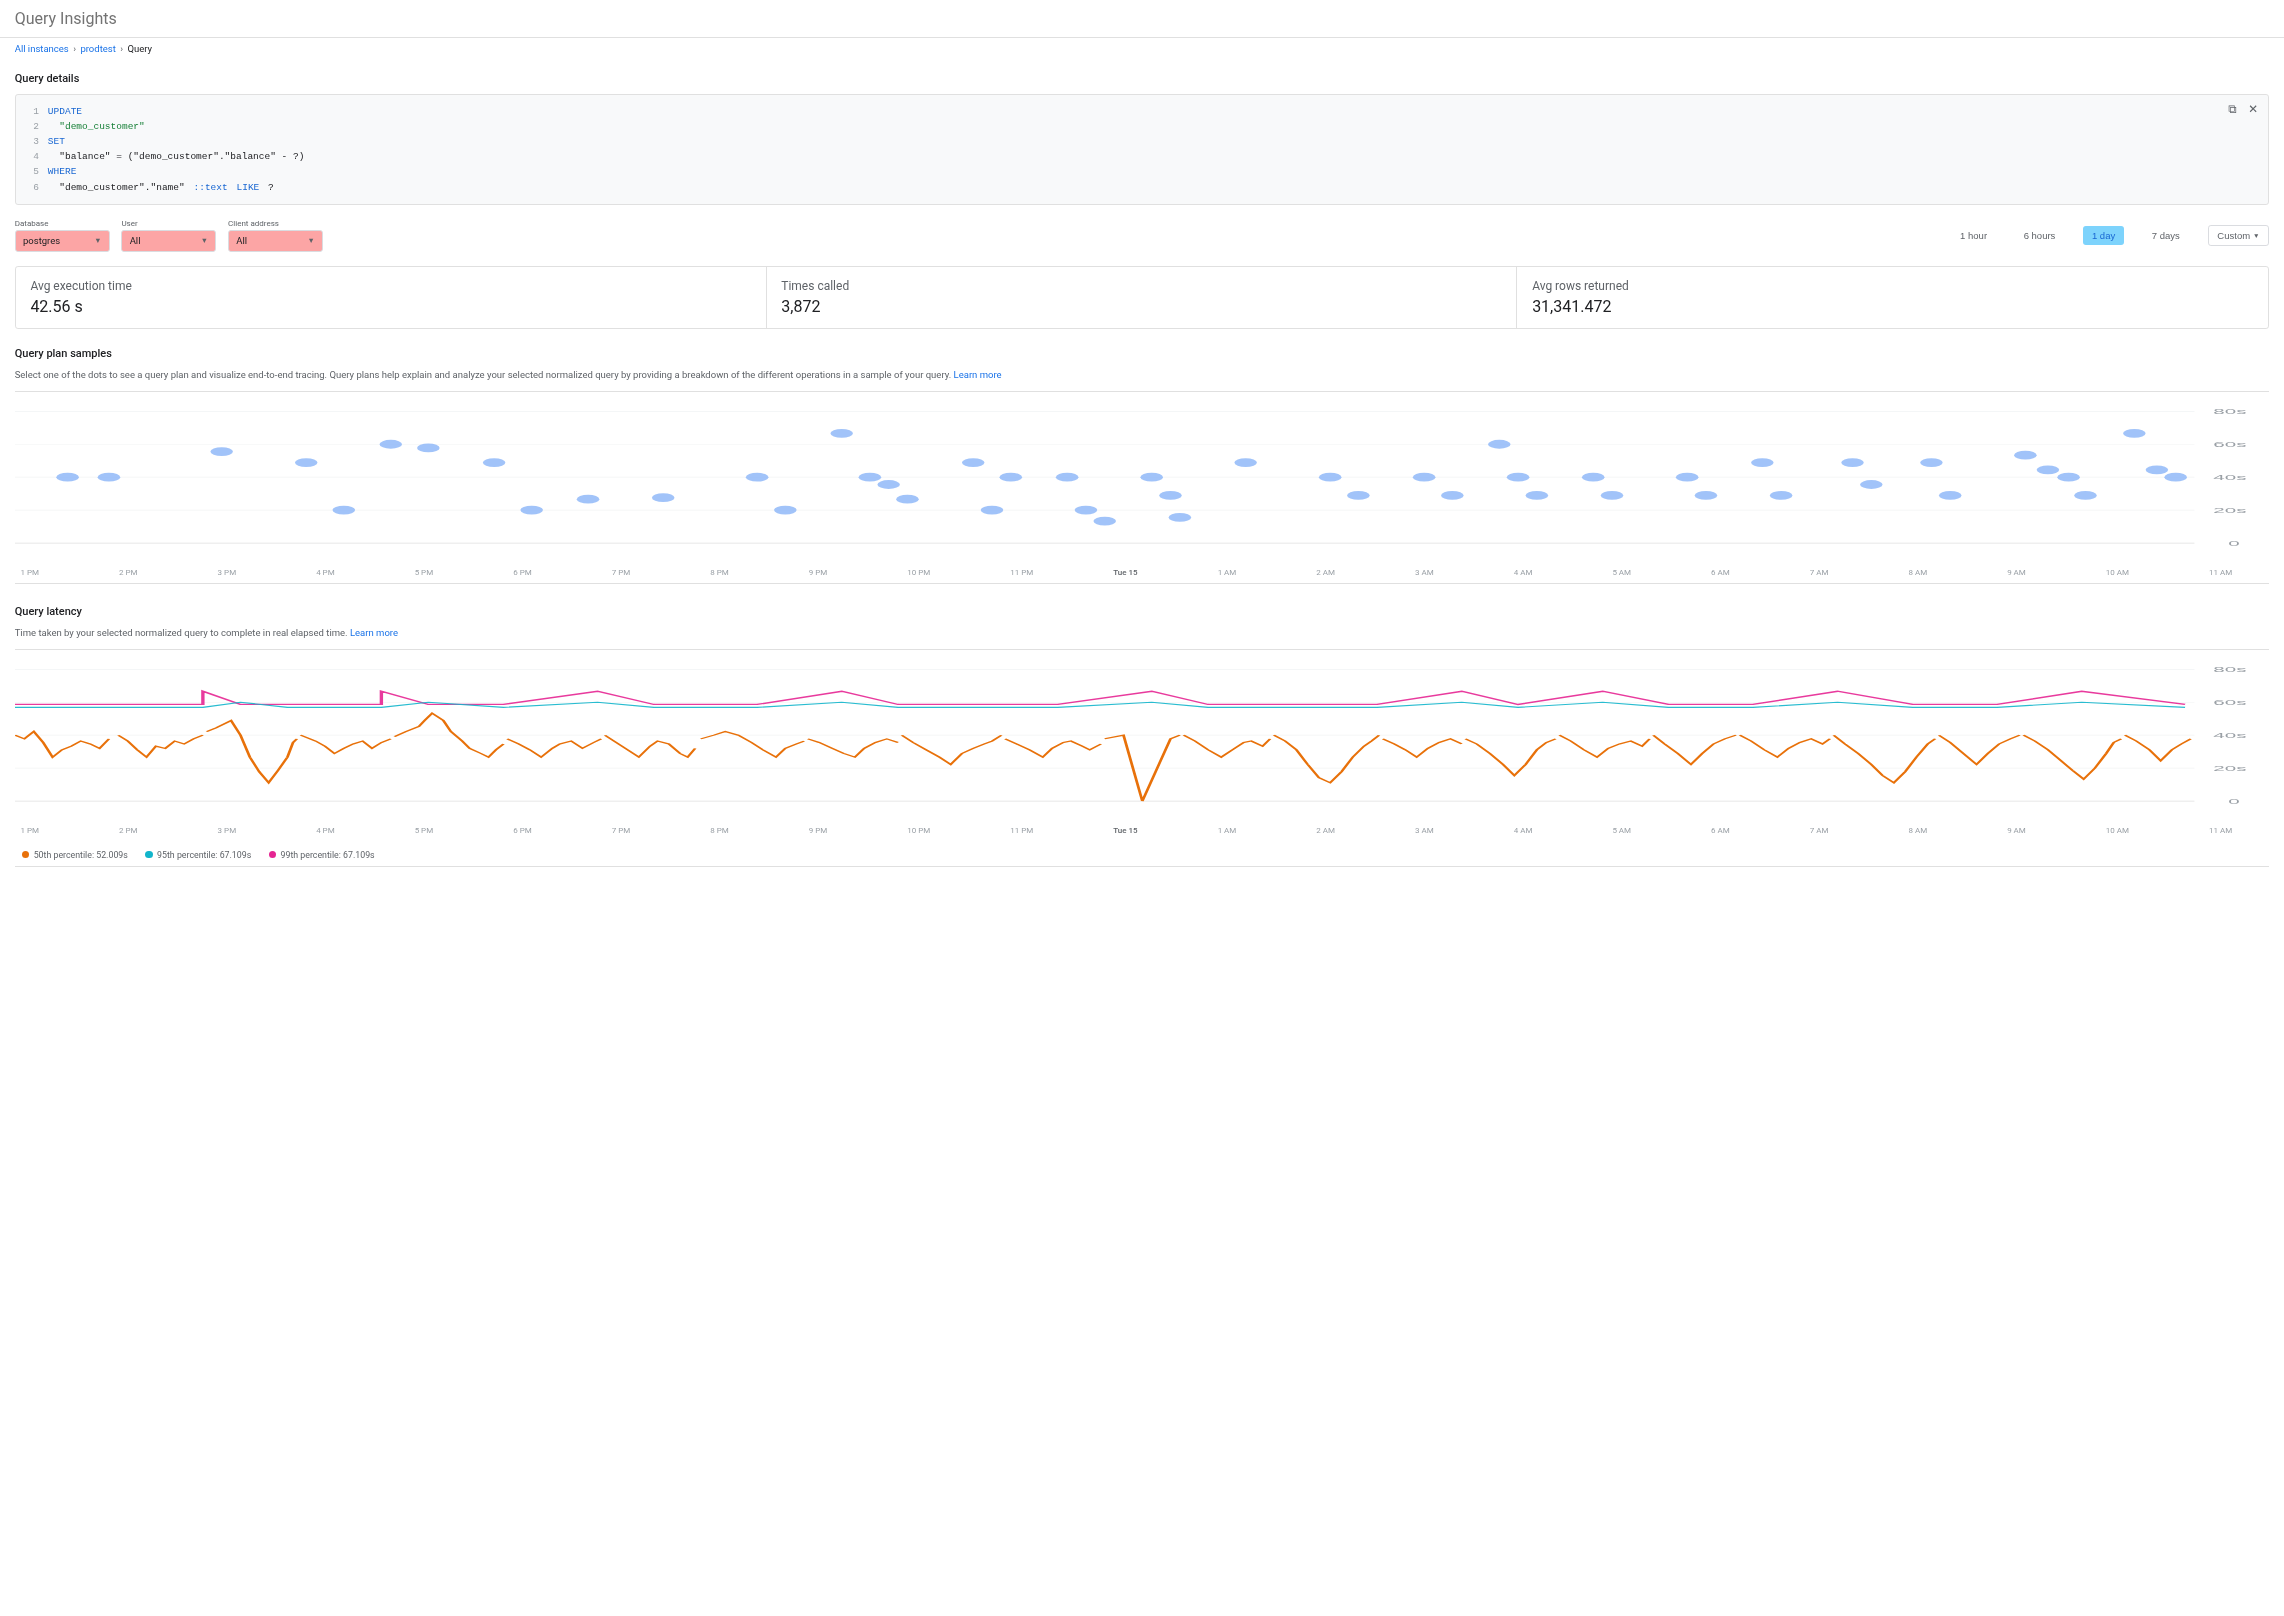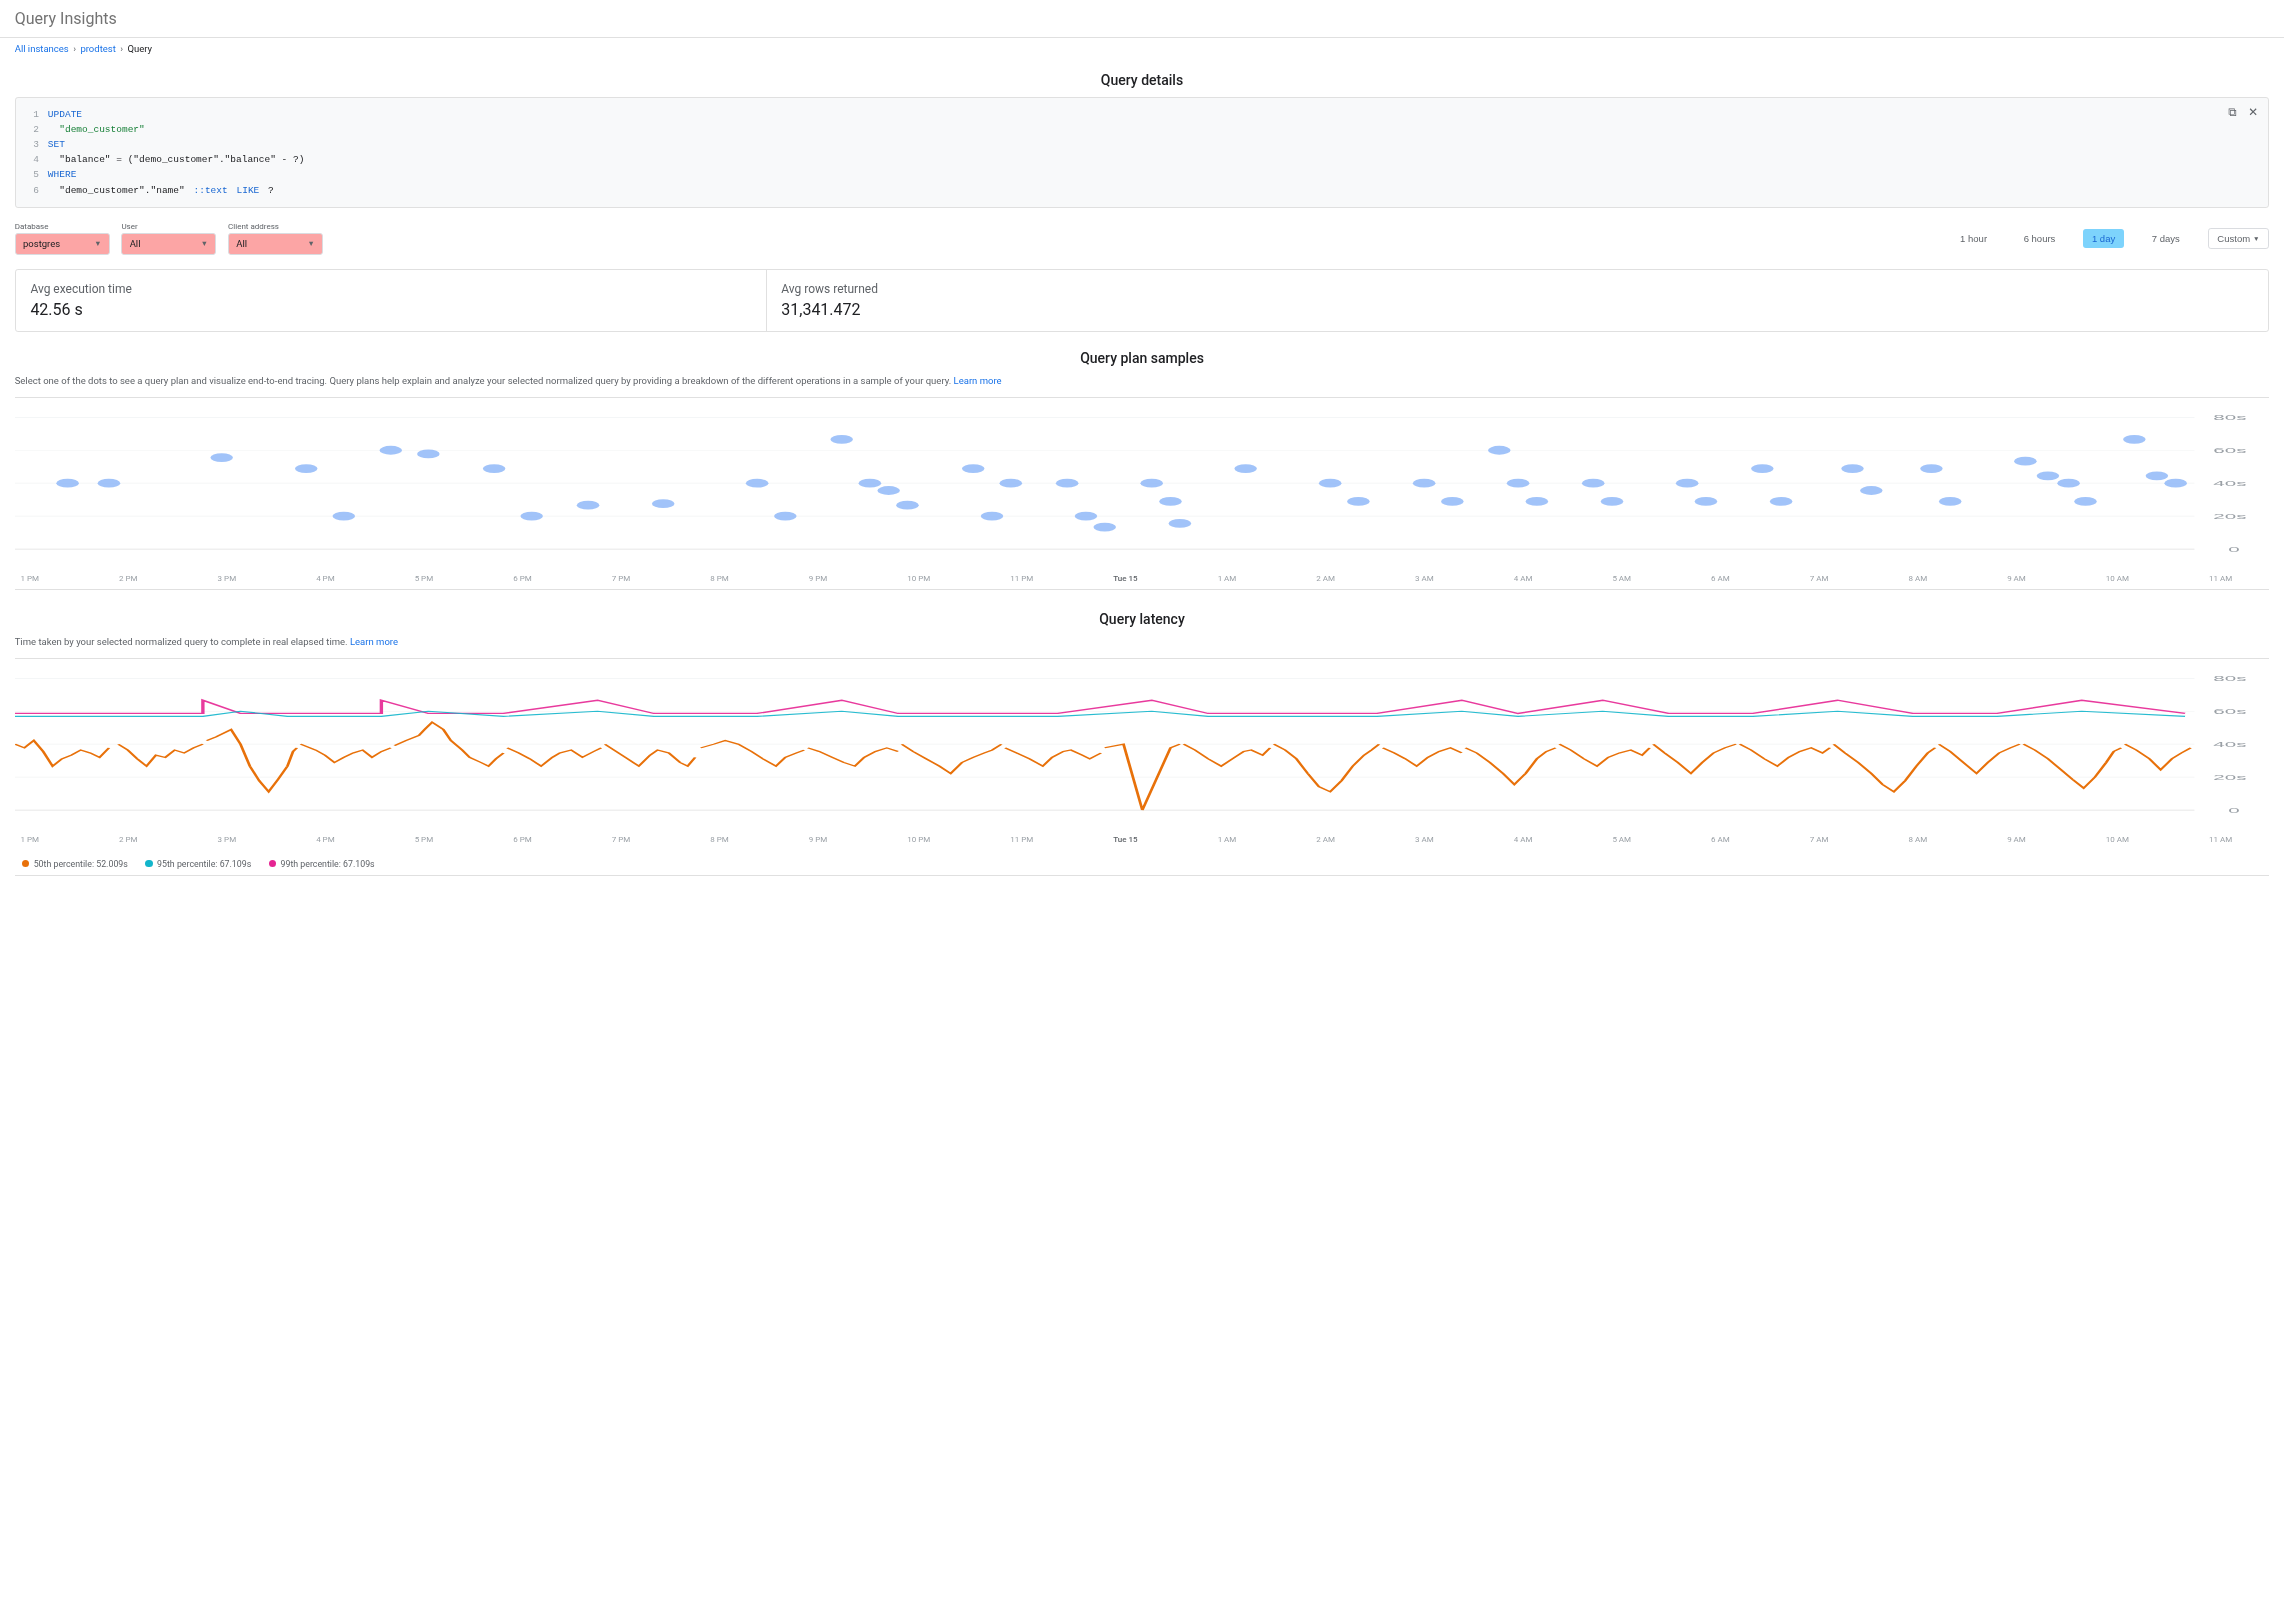--- a/index.html
+++ b/index.html
@@ -8,21 +8,21 @@
     .app-header { padding: 8.8px 14.7px; border-bottom: 0.7px solid #e0e0e0; }
     .app-title { font-size: 16px; font-weight: 400; color: #737373; }
     
     .breadcrumb { display: flex; align-items: center; padding: 5.9px 14.7px; font-size: 9.5px; color: #5f6368; }
     .breadcrumb-sep { margin: 0 4.4px; }
     .breadcrumb-link { color: #1a73e8; cursor: pointer; text-decoration: none; }
     .breadcrumb-current { color: #202124; }
     
     .main-content { padding: 11.7px 14.7px; }
     
-    .section-title { font-size: 14px; font-weight: 500; margin-bottom: 8.8px; text-align: center; }
+    .section-title { font-size: 11px; font-weight: 500; margin-bottom: 8.8px; }
     
     .code-block { background: #f8f9fa; border: 0.7px solid #e0e0e0; border-radius: 2.9px; padding: 8.8px 11.7px; font-family: 'Courier New', monospace; font-size: 9.5px; line-height: 1.6; position: relative; margin-bottom: 14.7px; }
     .code-block .code-actions { position: absolute; top: 5.9px; right: 7.3px; display: flex; gap: 5.9px; }
     .code-icon-btn { background: none; border: none; cursor: pointer; color: #5f6368; font-size: 11.7px; padding: 1.5px 2.9px; }
     .line { display: flex; gap: 8.8px; }
     .line-num { color: #9aa0a6; min-width: 11.7px; text-align: right; user-select: none; }
     .kw { color: #1967d2; }
     .str { color: #188038; }
     .cast-kw { color: #1967d2; }
     
@@ -141,20 +141,24 @@
       <button class="time-btn active">1 day</button>
       <button class="time-btn">7 days</button>
       <button class="time-btn custom">Custom <span style="font-size:6.6px;">▼</span></button>
     </div>
   </div>
 
   <div class="metrics-row">
     <div class="metric-cell">
       <div class="metric-label">Avg execution time</div>
       <div class="metric-value">42.56 s</div>
+    </div>
+    <div class="metric-cell">
+      <div class="metric-label">Times called</div>
+      <div class="metric-value">3,872</div>
     </div>
     <div class="metric-cell">
       <div class="metric-label">Avg rows returned</div>
       <div class="metric-value">31,341.472</div>
     </div>
   </div>
 
   <div class="chart-section">
     <h2 class="section-title">Query plan samples</h2>
     <p class="chart-desc">

